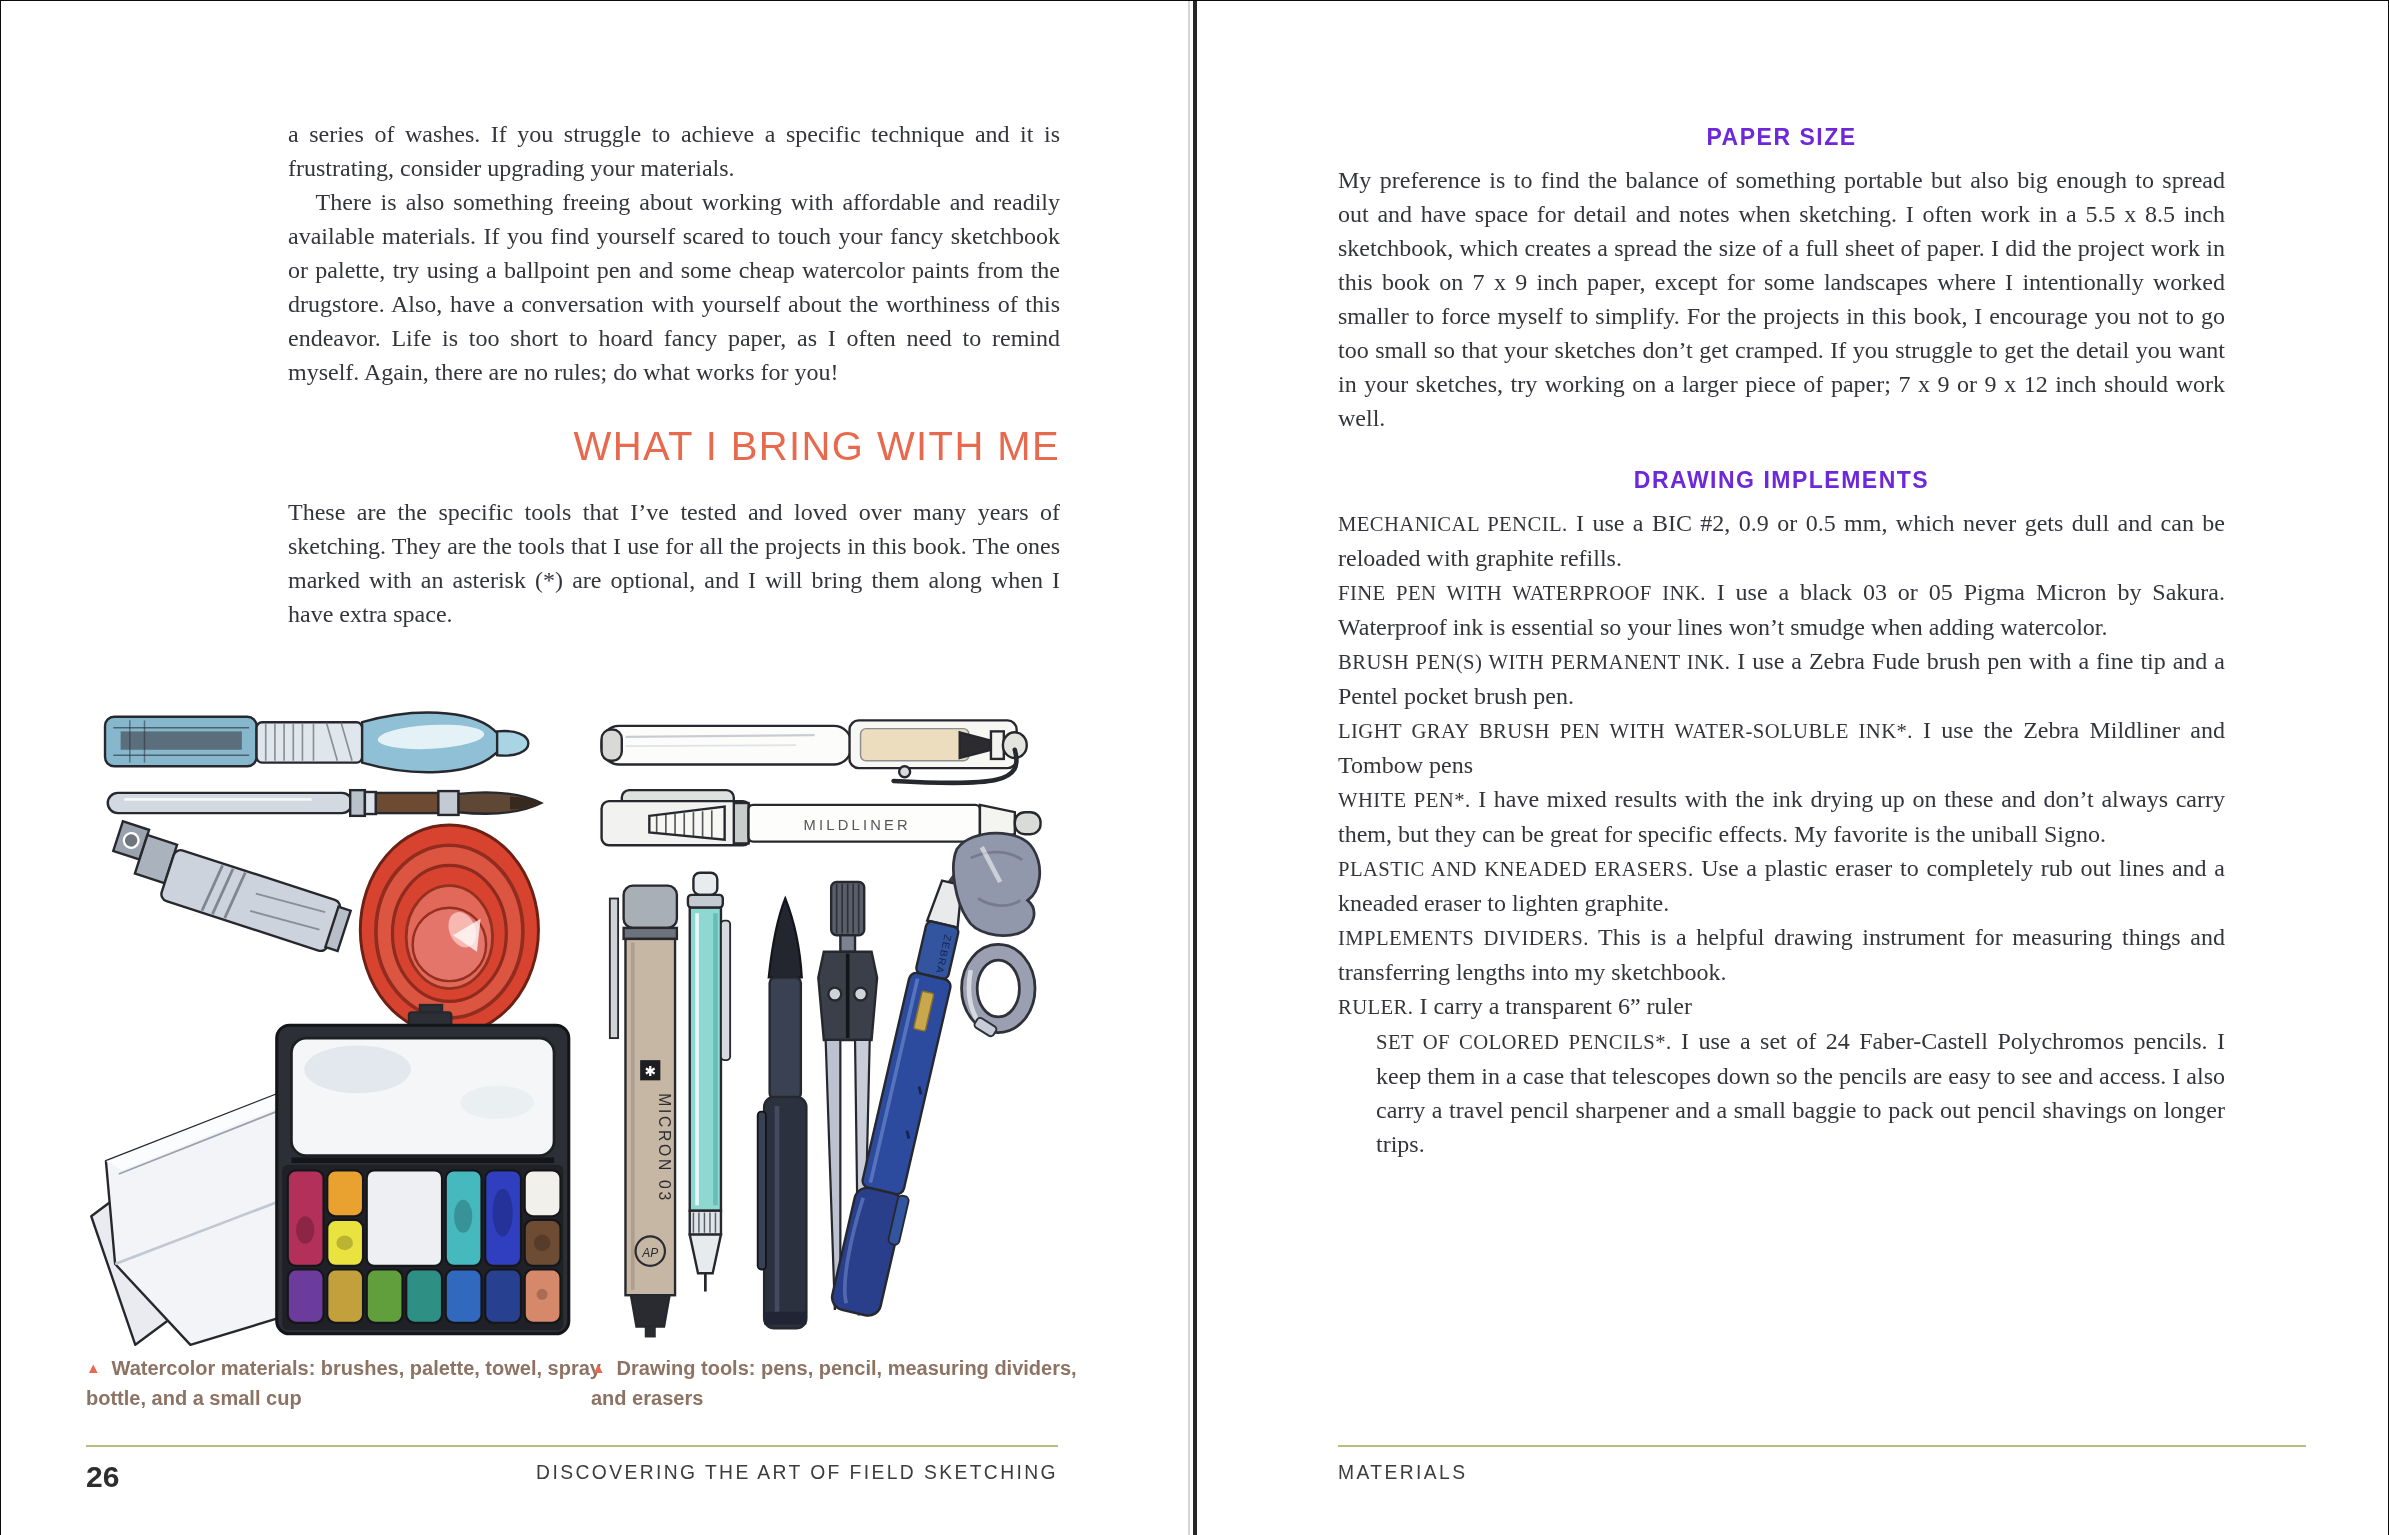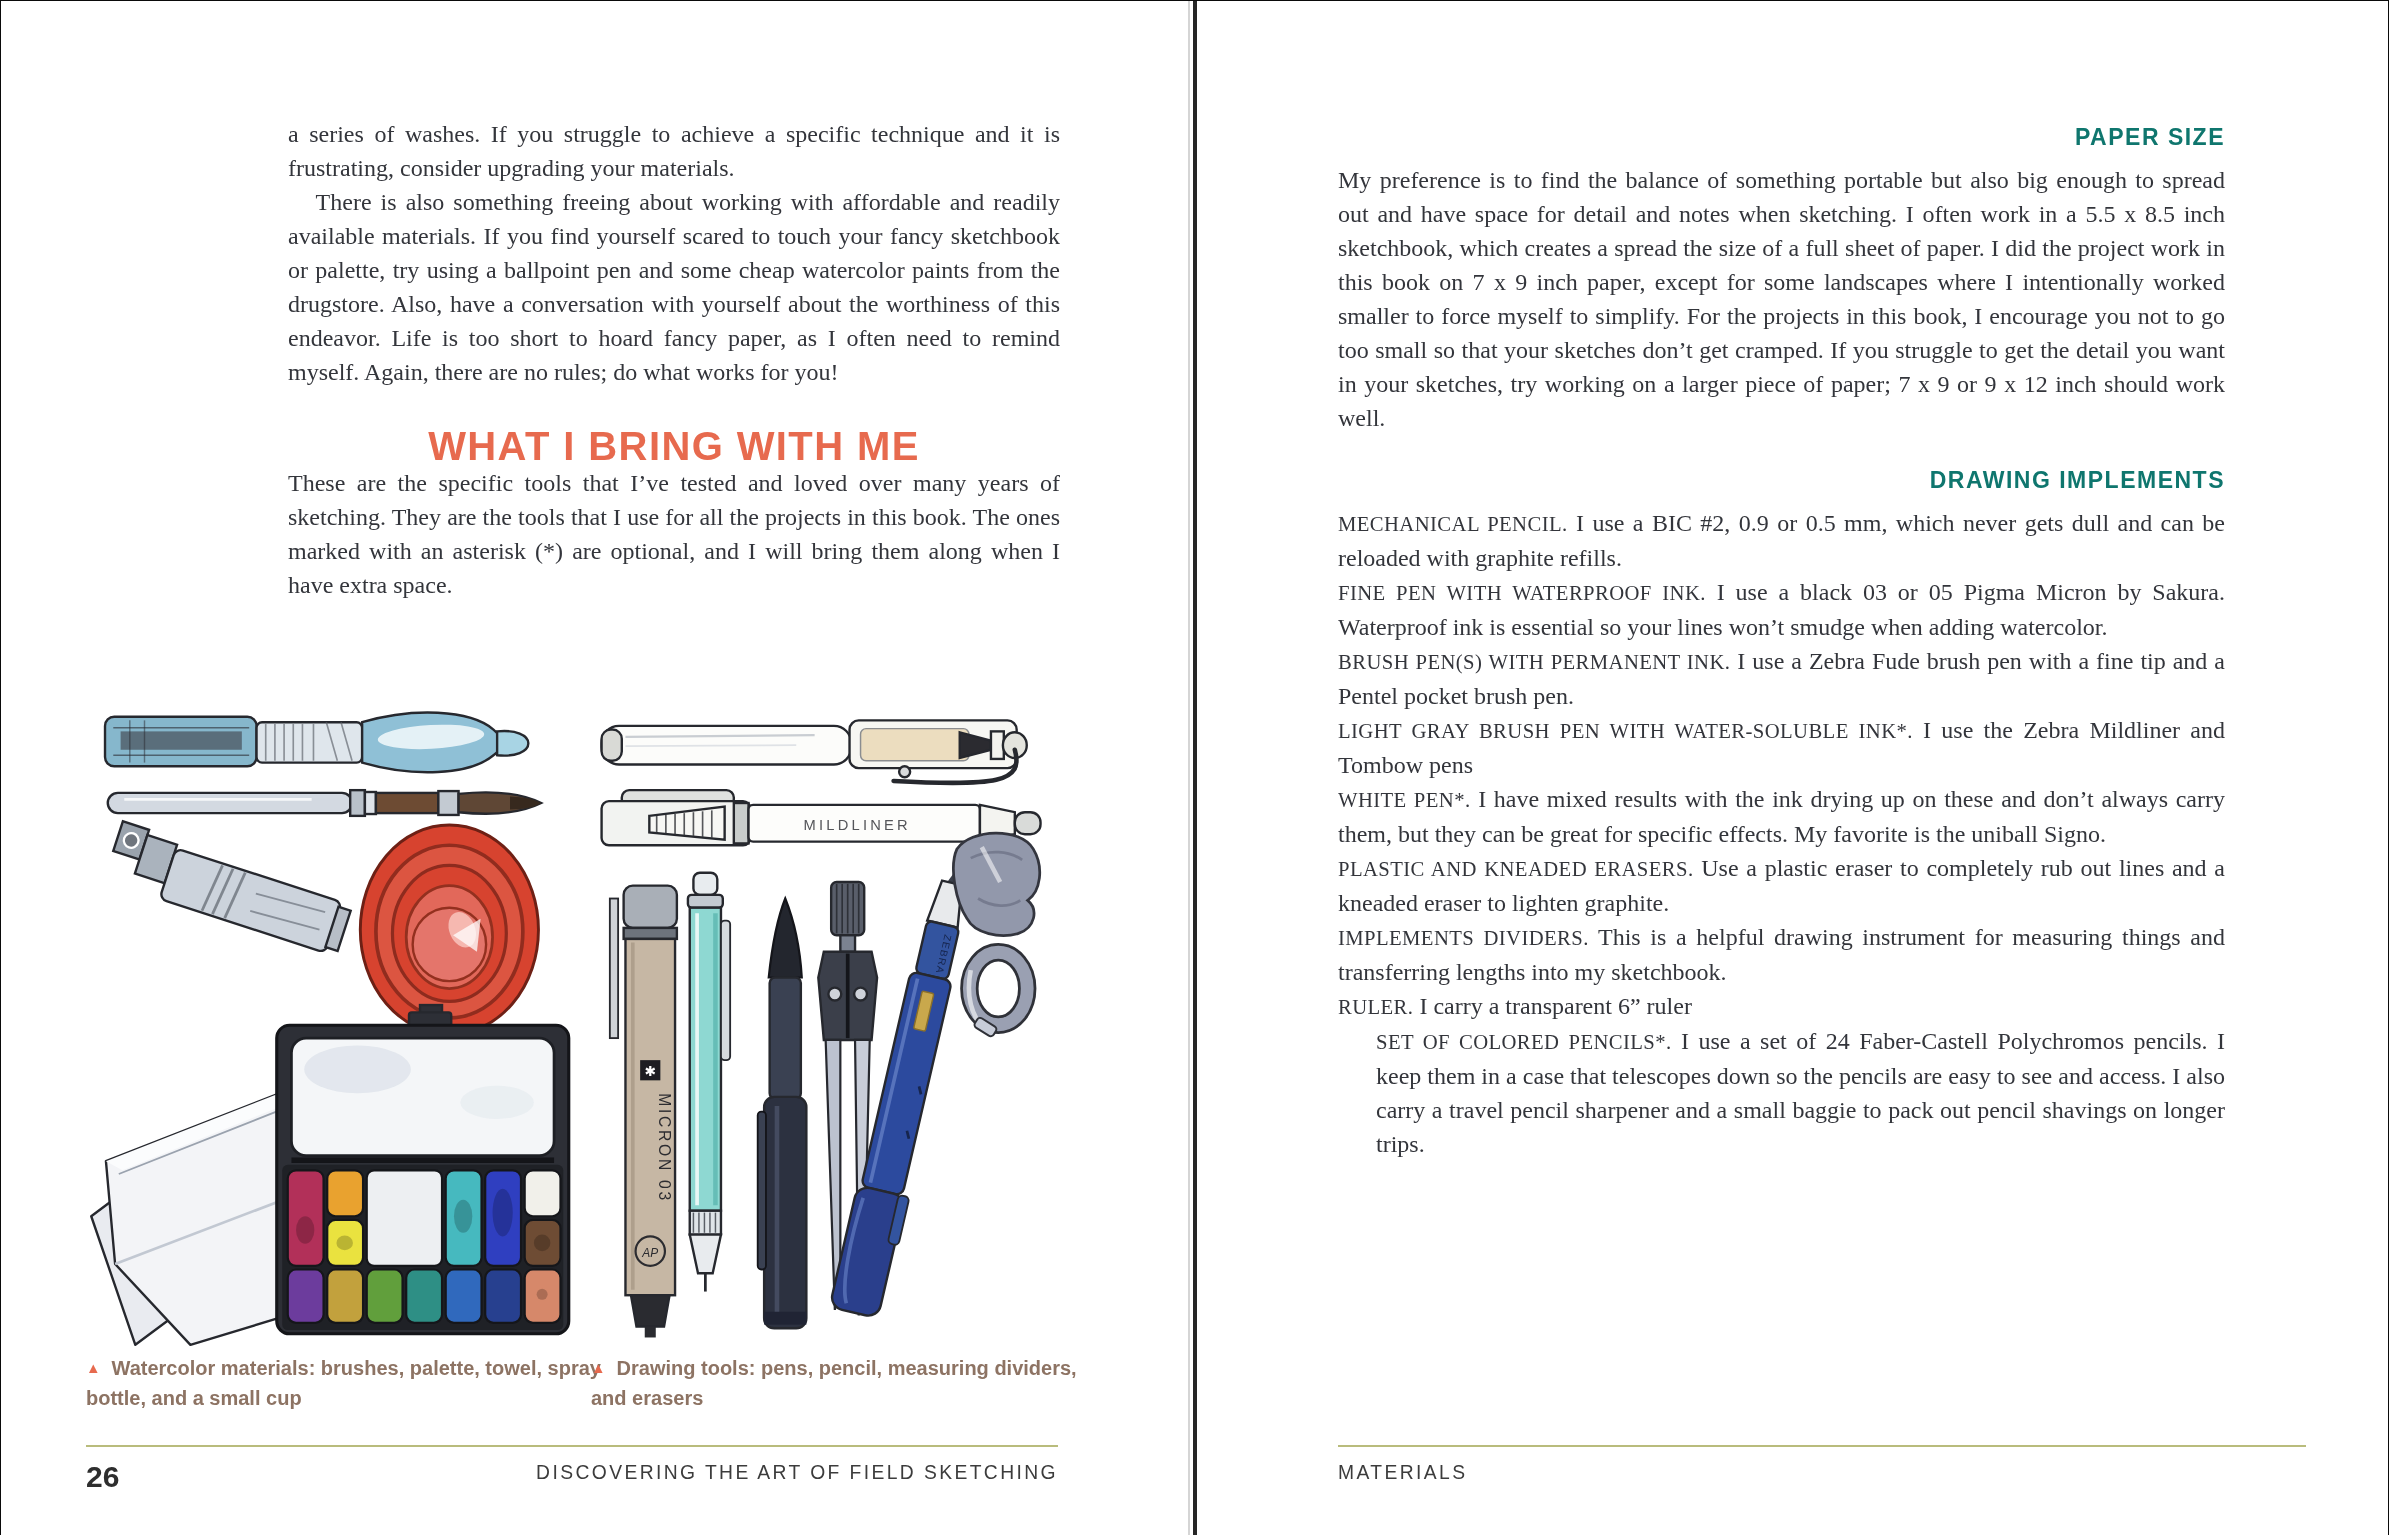--- a/index.html
+++ b/index.html
@@ -12,27 +12,27 @@
   .gutter-dark{position:absolute;left:1192px;top:0;width:3.7px;height:100%;background:#262626;}
 
   
   .col{position:absolute;text-align:justify;font-size:24px;line-height:34px;}
   .col p{margin:0;}
   .left-col{left:287px;top:116px;width:772px;}
   .right-col{left:1337px;top:119px;width:887px;}
   .indent{text-indent:27.6px;}
 
   .big-heading{
-    font-family:"Liberation Sans",sans-serif;font-size:40px;font-weight:700;
-    letter-spacing:1.4px;color:#e76a4e;margin:40px 0 3px 0;text-align:center;
+    font-family:"Liberation Sans",sans-serif;font-size:40px;font-weight:400;
+    letter-spacing:1.4px;color:#e76a4e;margin:40px 0 32px 0;text-align:right;
     text-indent:0;
   }
   .teal-heading{
     font-family:"Liberation Sans",sans-serif;font-size:23px;font-weight:700;
-    letter-spacing:1.5px;color:#0f766e;margin:0 0 9.2px 0;text-align:right;
+    letter-spacing:1.5px;color:#6d28d9;margin:0 0 9.2px 0;text-align:center;
   }
   .section-gap{margin-top:27.6px !important;}
   .item{margin:0 0 13.8px 0;}
   .item:last-child{margin-bottom:0;margin-left:38px;}
   .lead{font-size:20.7px;letter-spacing:0.4px;}
 
   
   .caption{
     position:absolute;font-family:"Liberation Sans",sans-serif;font-weight:700;
     font-size:20px;line-height:27.6px;color:#8d7363;text-align:left;

